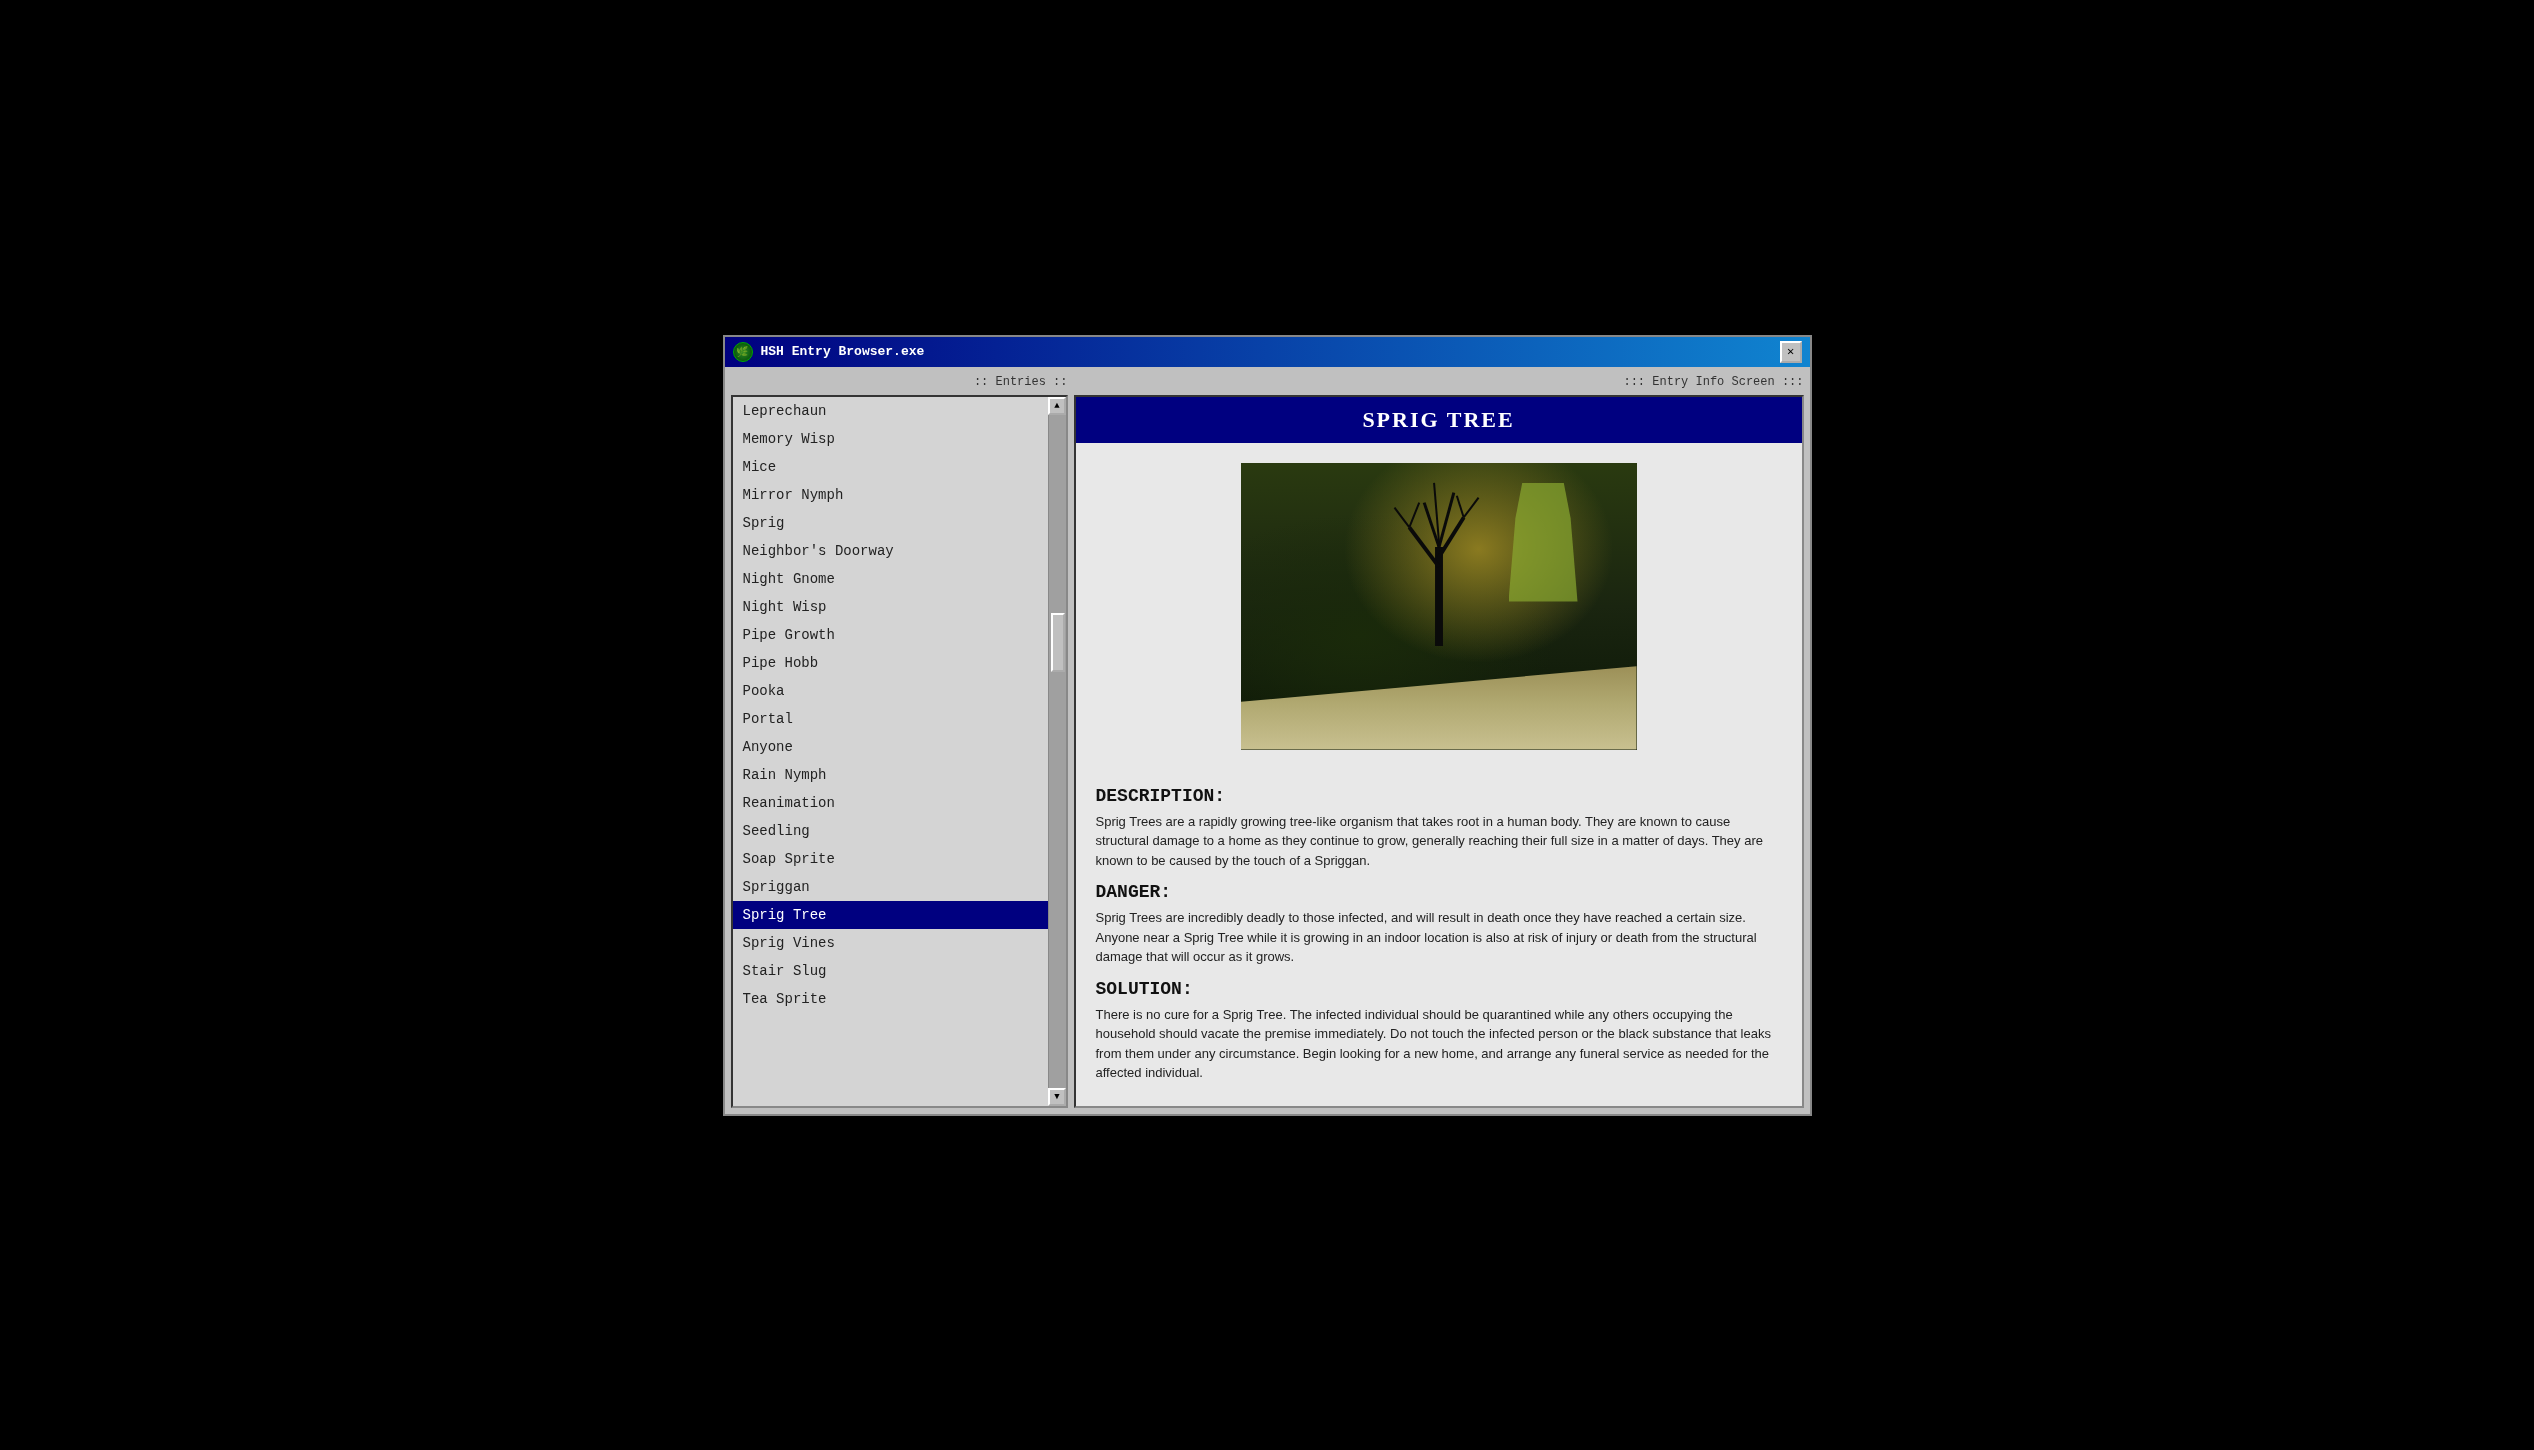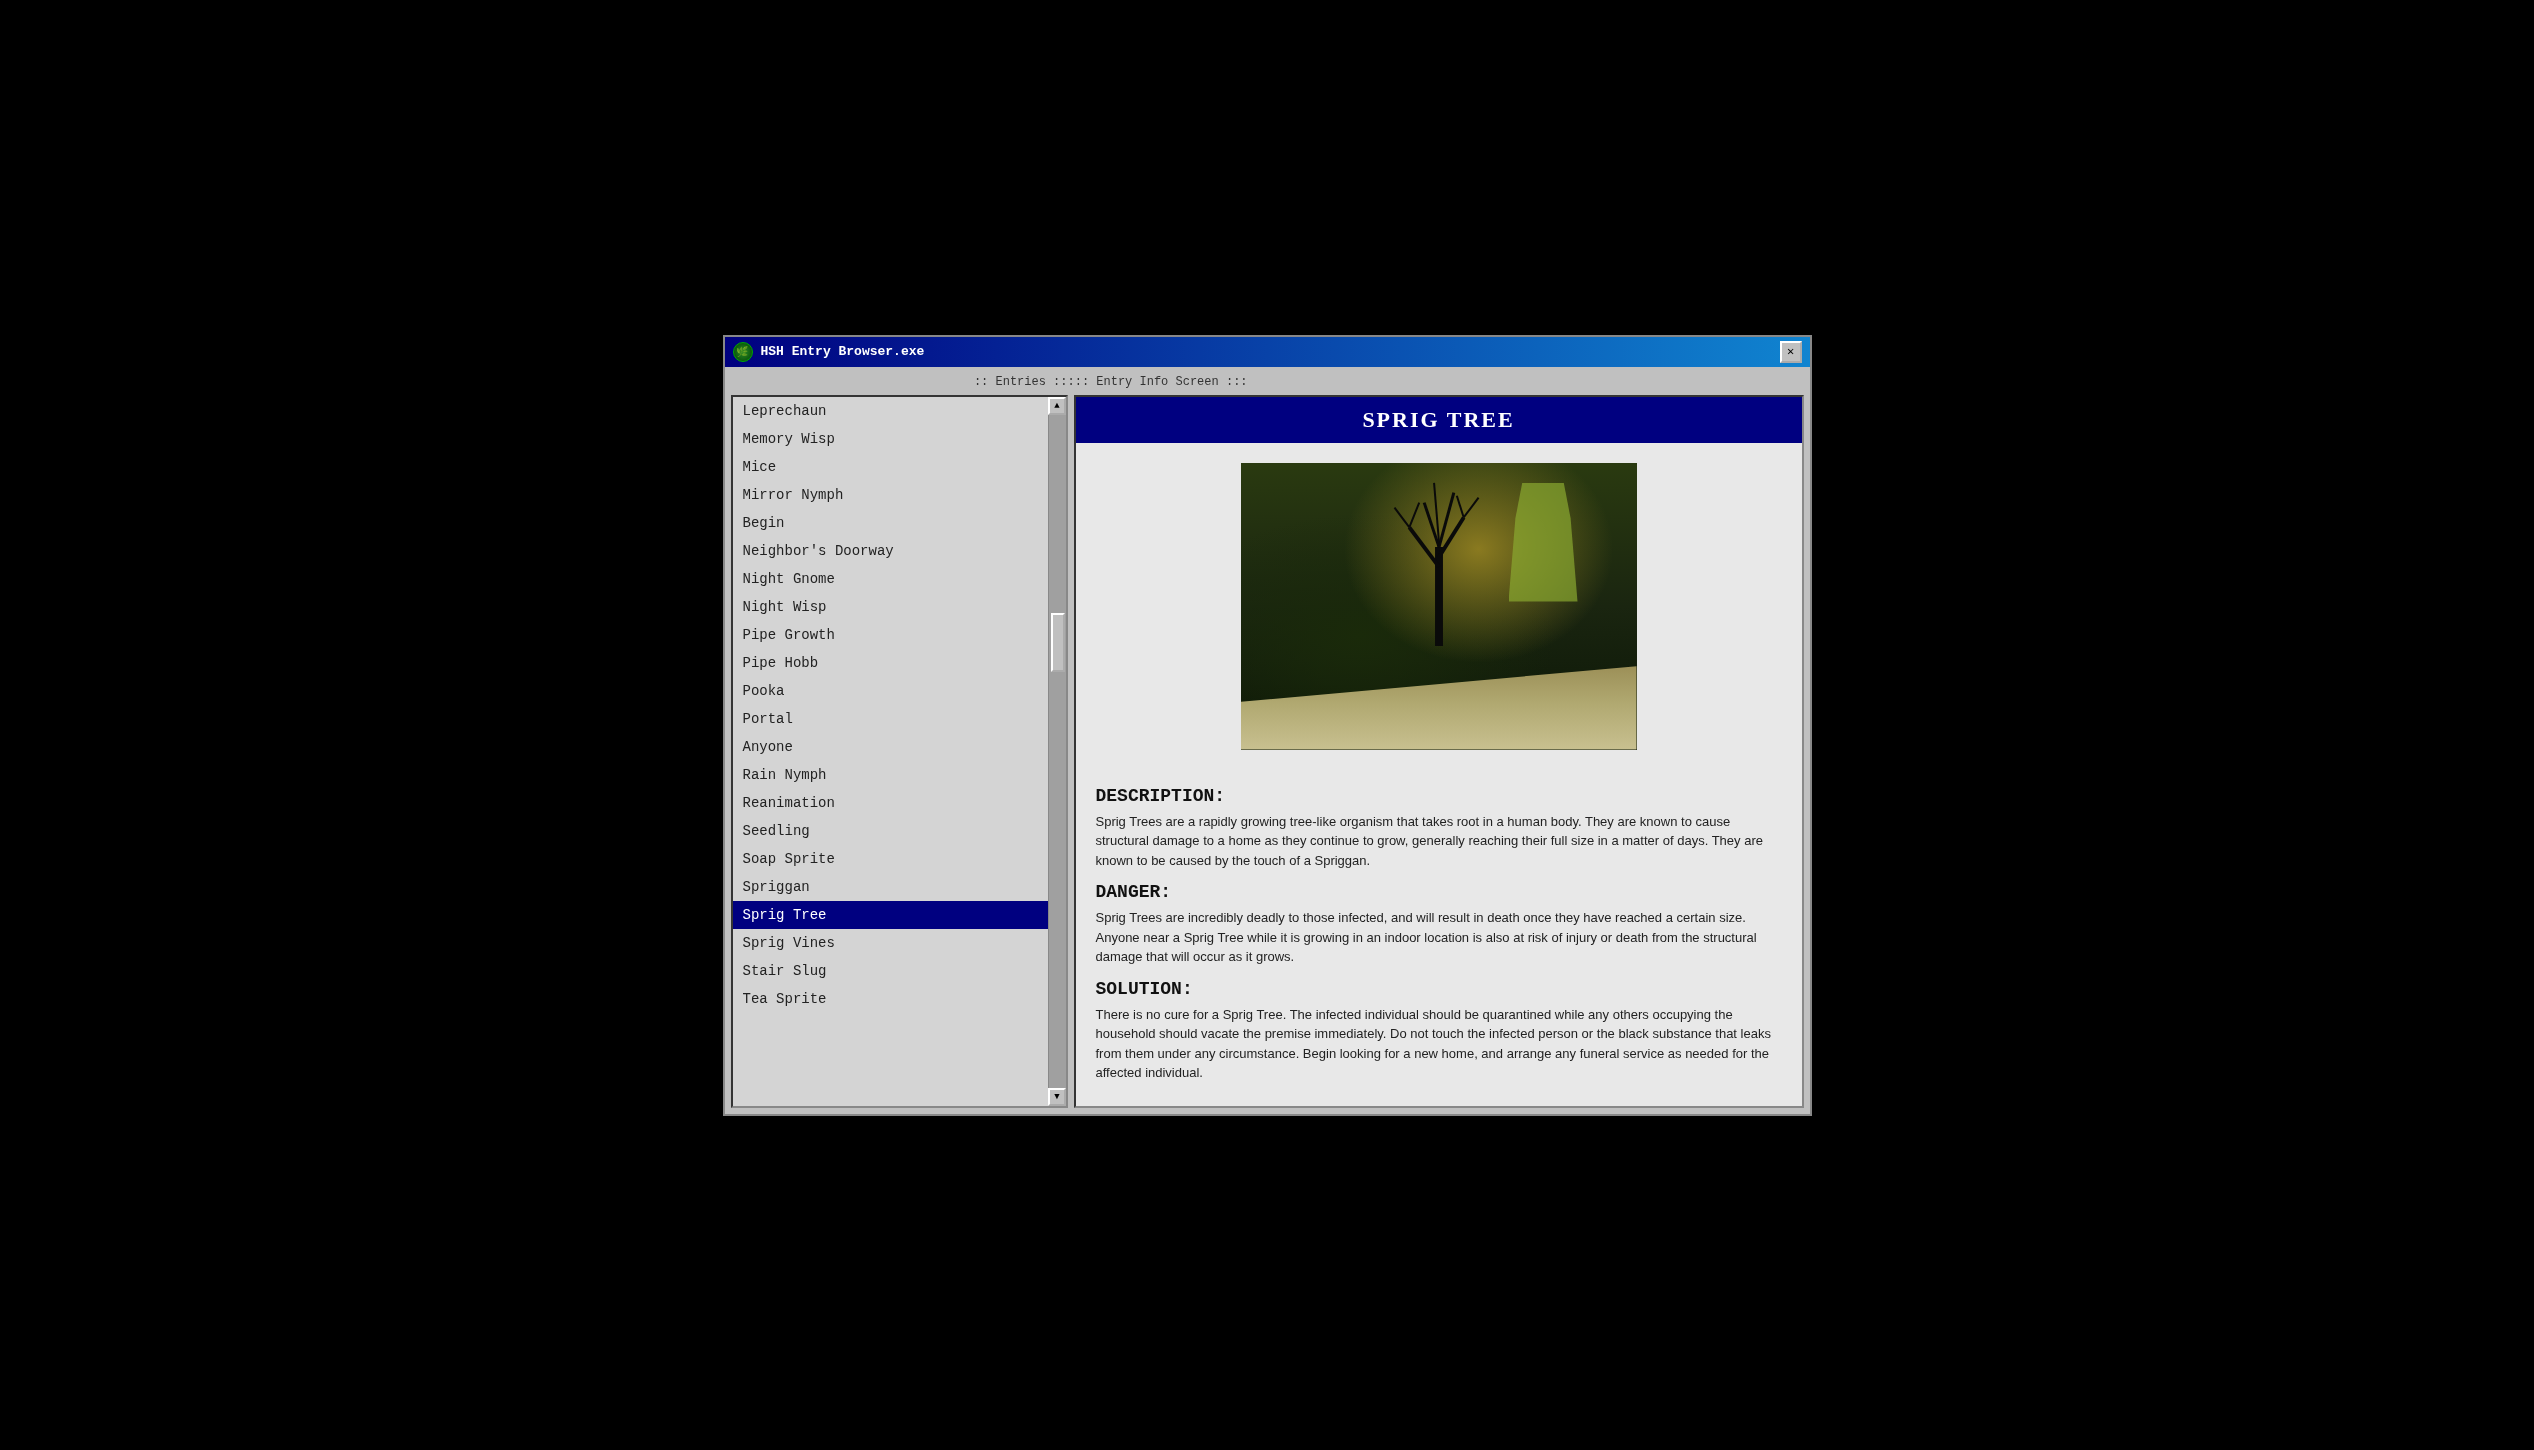--- a/index.html
+++ b/index.html
@@ -68,21 +68,21 @@
     }
     .section-header-left {
       width: 337px;
       text-align: right;
       font-size: 12px;
       color: #333;
       padding: 2px 0;
     }
     .section-header-right {
       flex: 1;
-      text-align: left;
+      text-align: right;
       font-size: 12px;
       color: #333;
       padding: 2px 0;
     }
     .main-content {
       display: flex;
       gap: 6px;
       align-items: center;
     }
     .left-panel {
@@ -249,21 +249,21 @@
 
     <div class="main-content">
 
       <div class="left-panel">
         <div class="list-container">
 
         <div class="list-item">Leprechaun</div>
             <div class="list-item">Memory Wisp</div>
             <div class="list-item">Mice</div>
             <div class="list-item">Mirror Nymph</div>
-            <div class="list-item">Begin</div>
+            <div class="list-item">Sprig</div>
             <div class="list-item">Neighbor's Doorway</div>
             <div class="list-item">Night Gnome</div>
             <div class="list-item">Night Wisp</div>
             <div class="list-item">Pipe Growth</div>
             <div class="list-item">Pipe Hobb</div>
             <div class="list-item">Pooka</div>
             <div class="list-item">Portal</div>
             <div class="list-item">Anyone</div>
             <div class="list-item">Rain Nymph</div>
             <div class="list-item">Reanimation</div>

